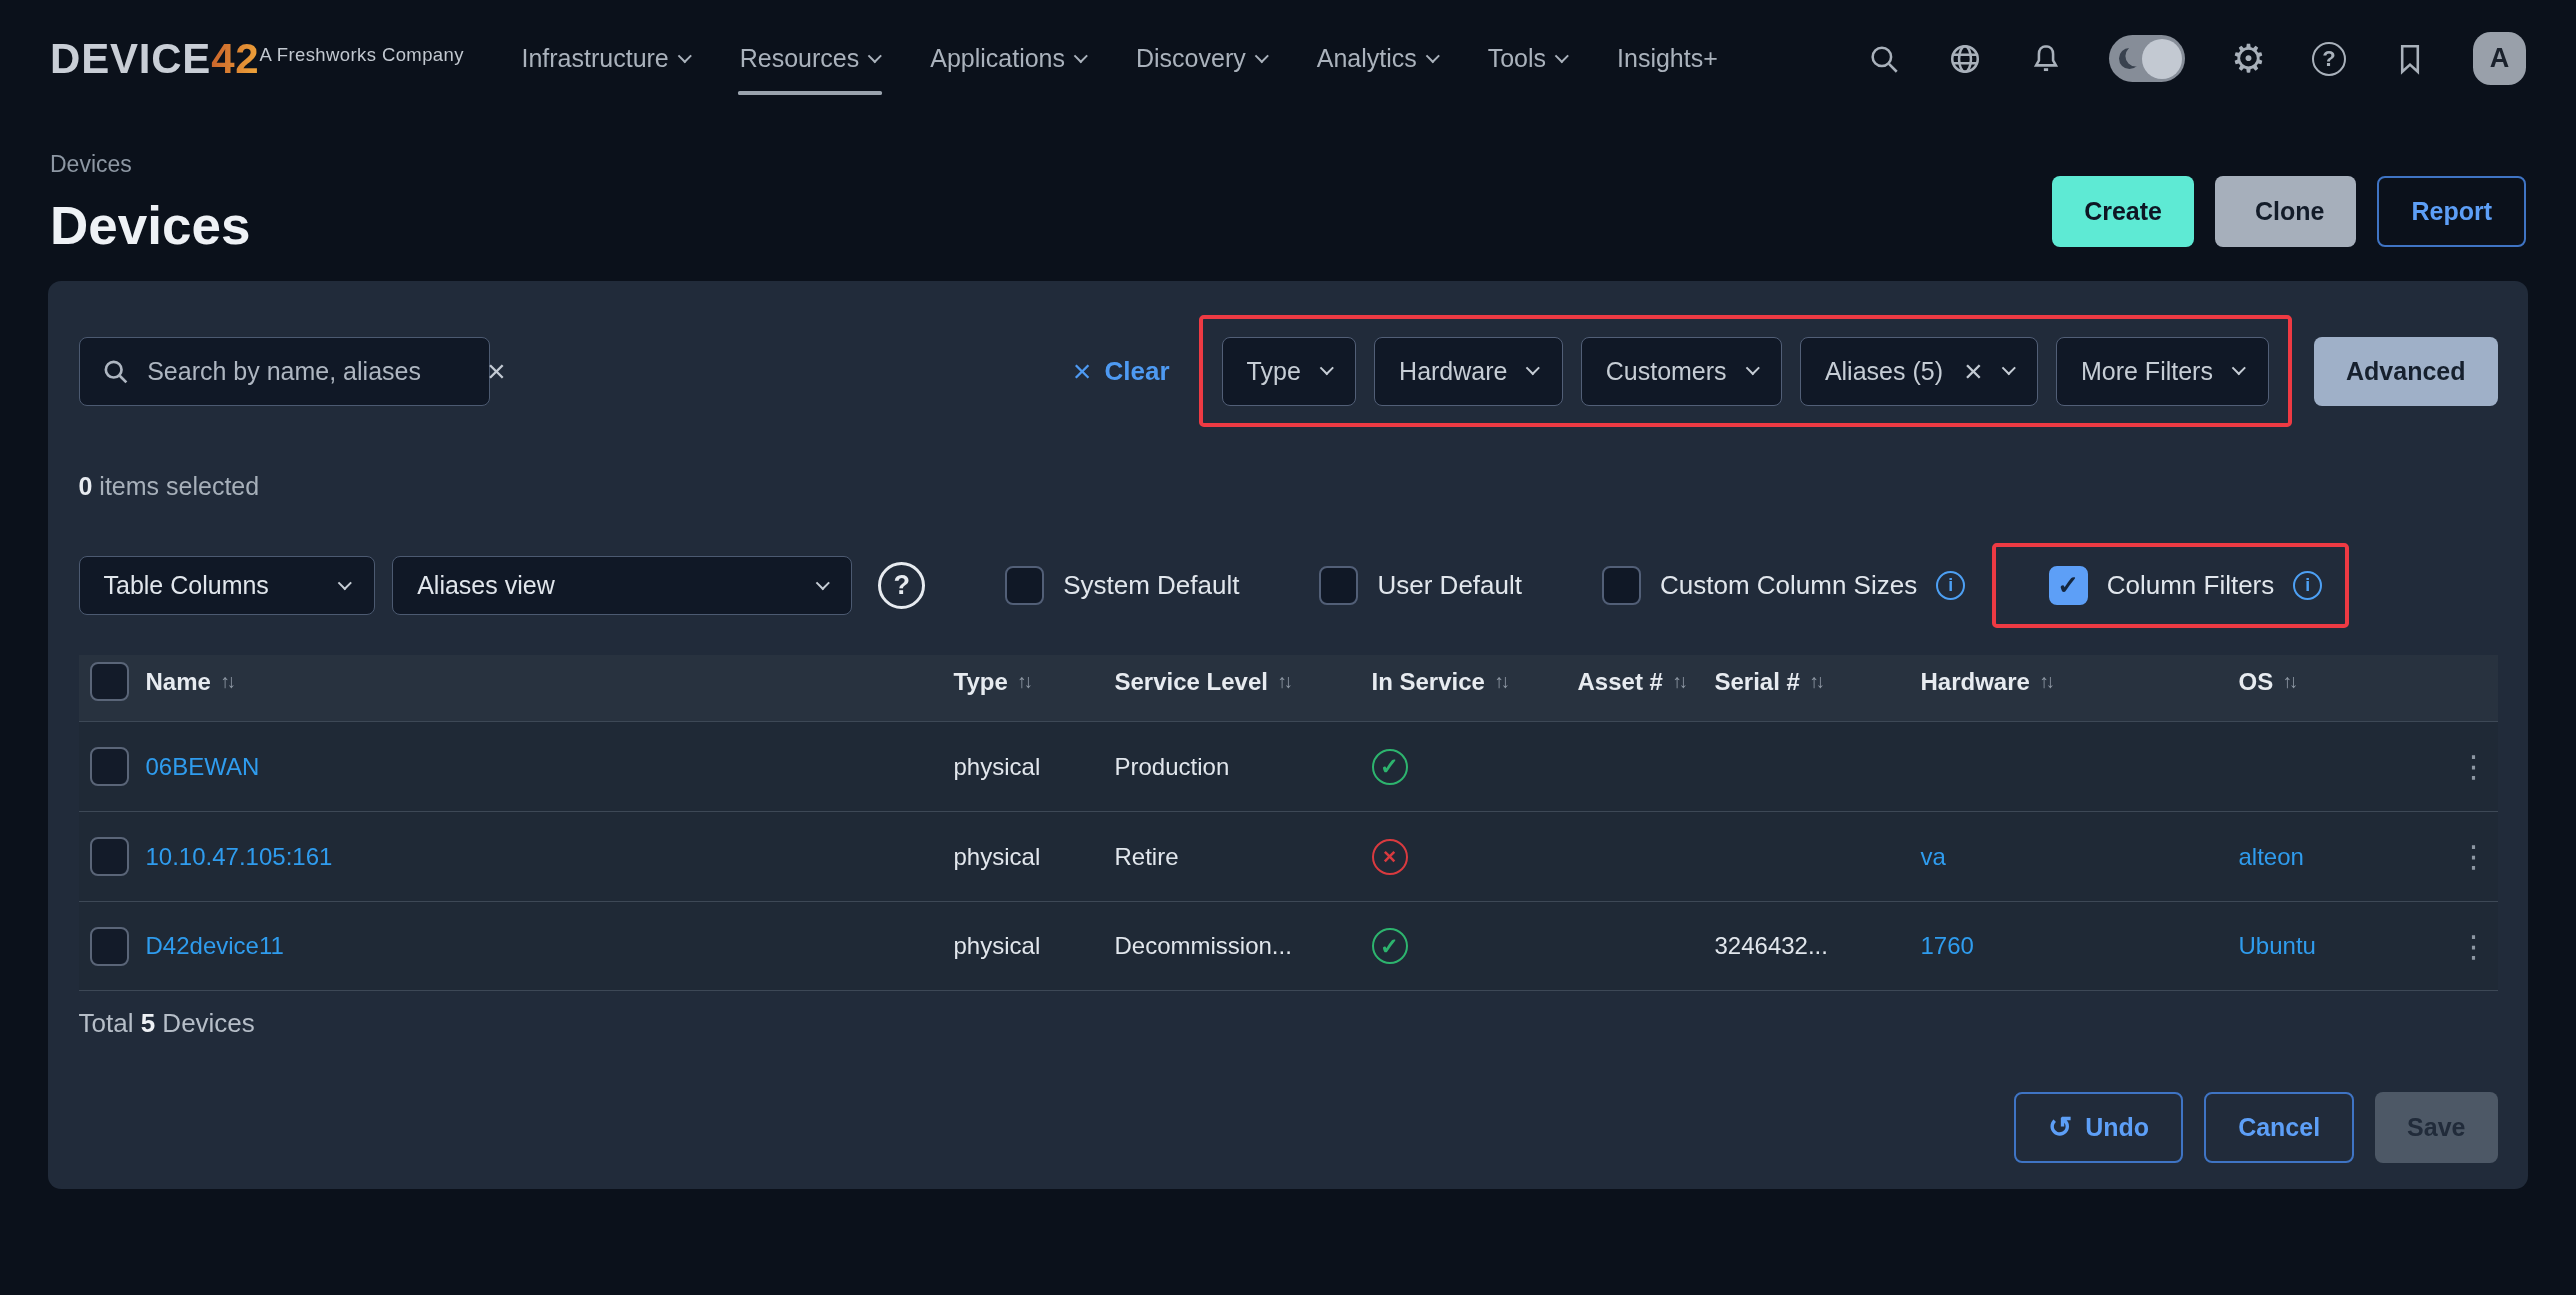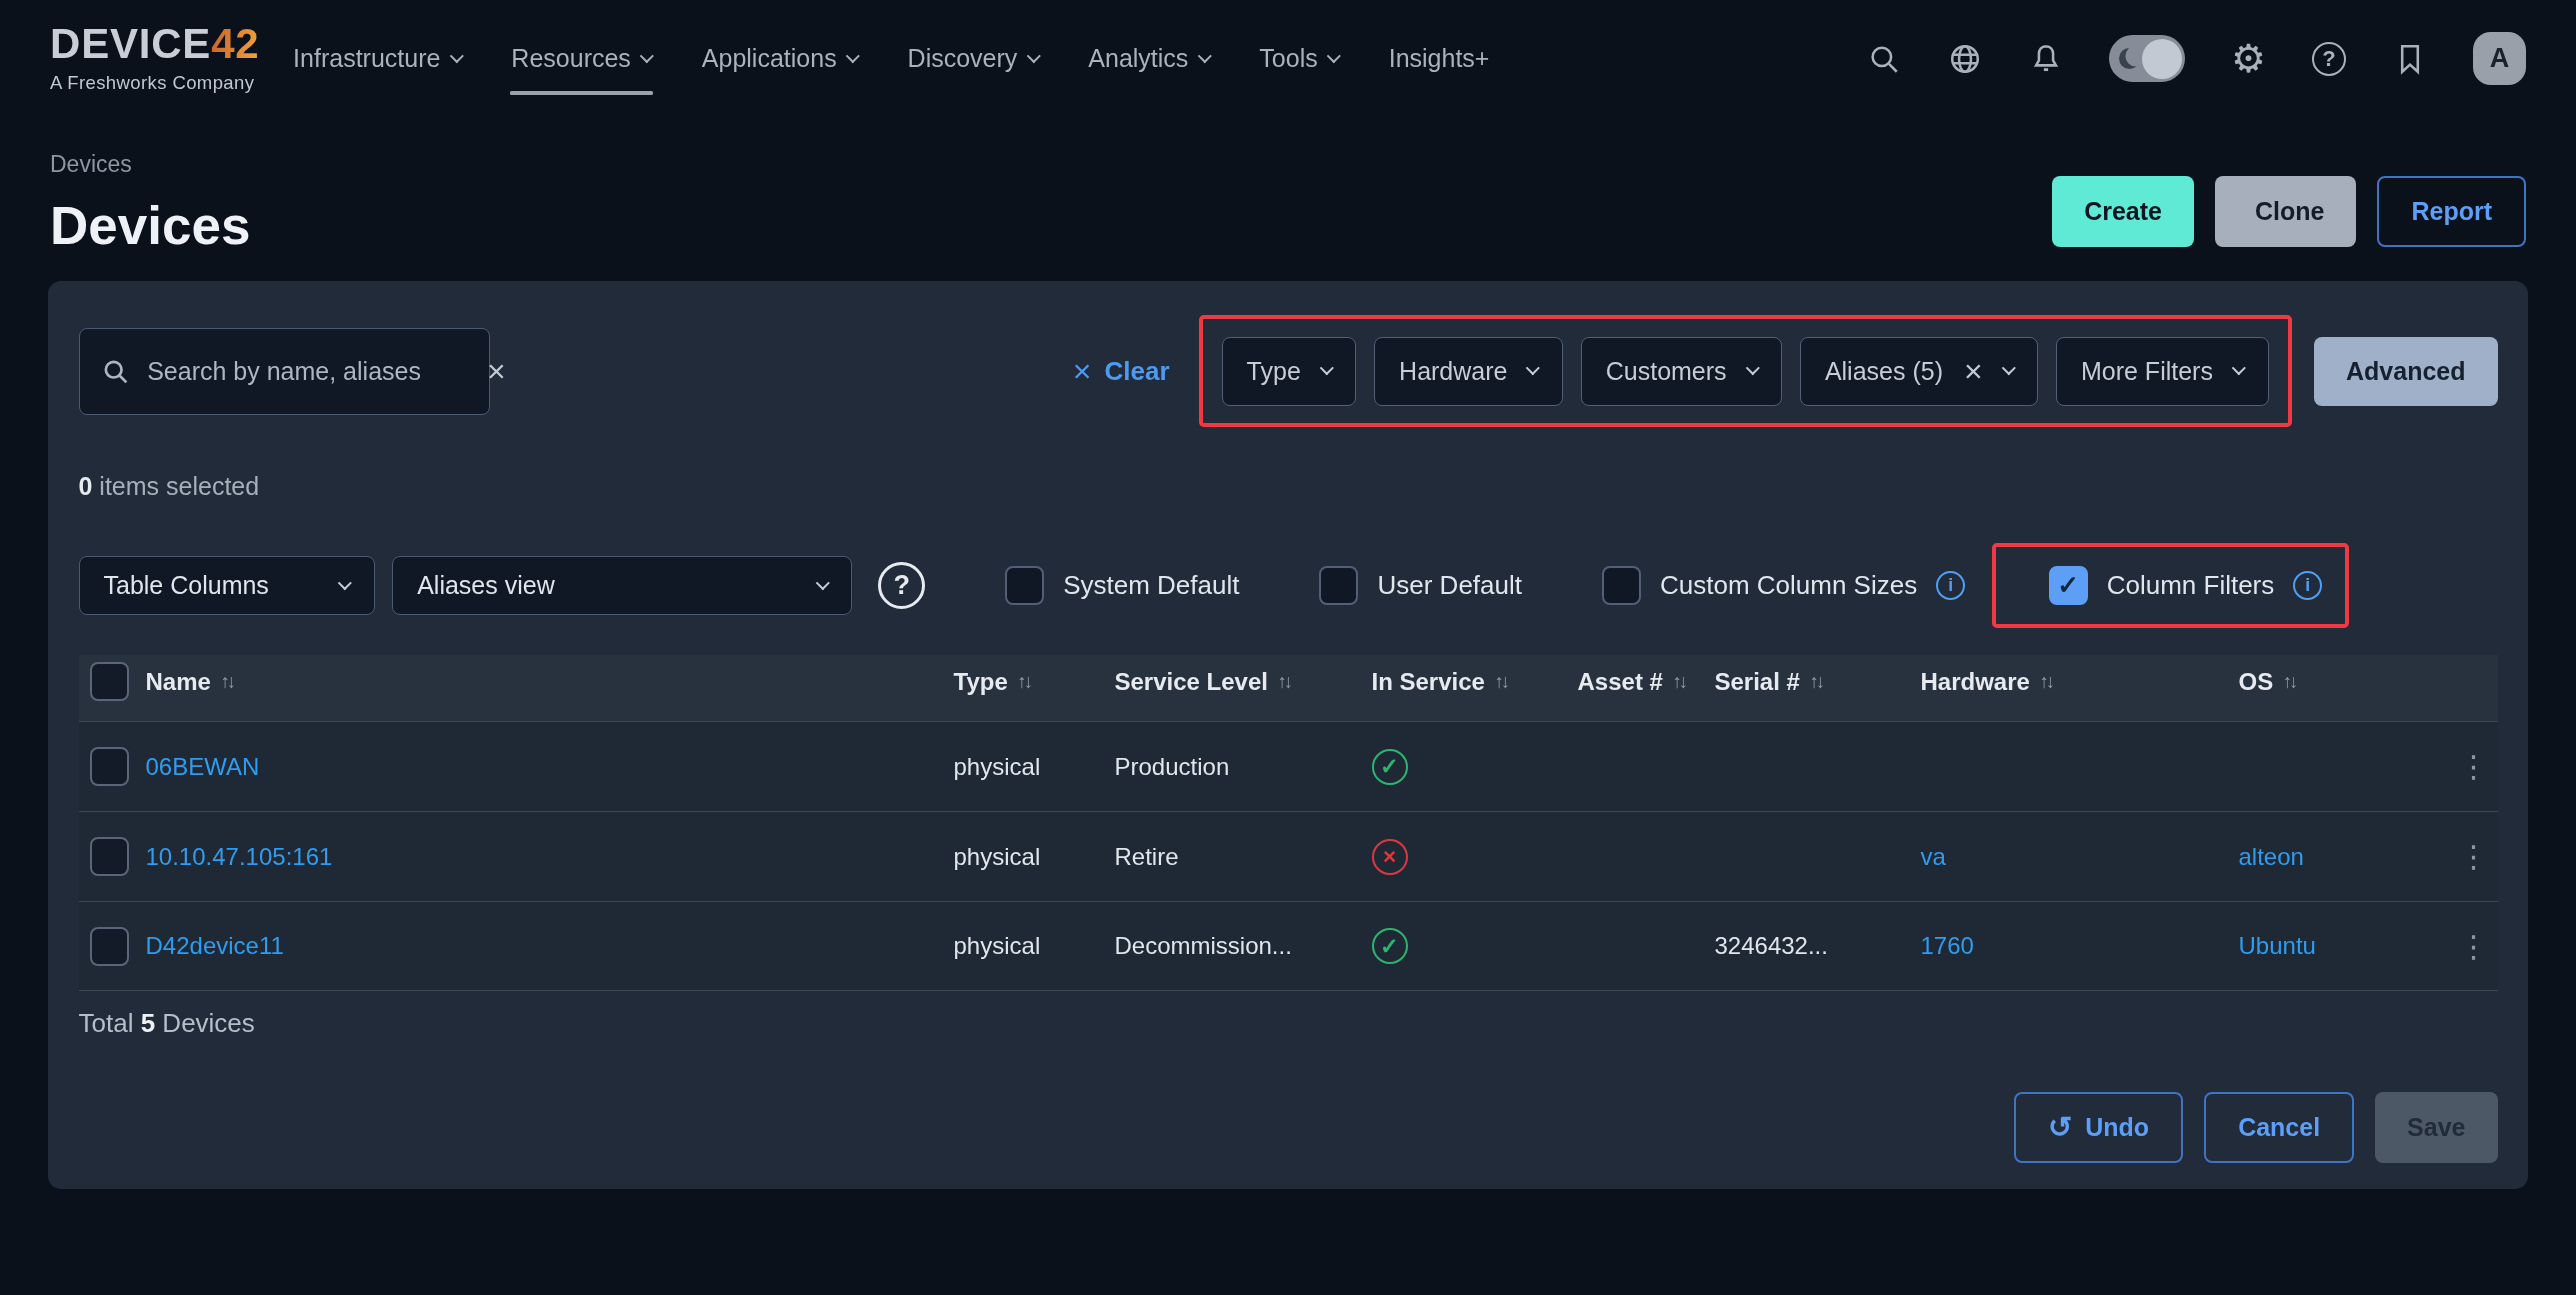--- a/index.html
+++ b/index.html
@@ -1,20 +1,20 @@
 <!DOCTYPE html>
 <html style="font-size:13px"><head>
 <meta charset="utf-8">
 <style>
   * { margin:0; padding:0; box-sizing:border-box; }
   html,body { width:2576px; height:1295px; background:#0b111b; font-family:"Liberation Sans", sans-serif; color:#e7ebf0; overflow:hidden; }
 
   
   .topbar { display:flex; align-items:center; height:117px; padding:0 50px; background:#0b111b; }
-  .logo { display:flex; flex-direction:column; margin-right:32px; }
+  .logo { display:flex; flex-direction:row; margin-right:56px; }
   .logo-line { font-size:42px; font-weight:700; letter-spacing:0.8px; line-height:1; }
   .logo-main { color:#c9ced6; }
   .logo-accent { background:linear-gradient(100deg,#c75f2a,#f2a93b); -webkit-background-clip:text; background-clip:text; color:transparent; }
   .logo-tag { font-size:18.5px; color:#c2c8d0; margin-top:6.4px; letter-spacing:0.4px; }
   .nav { display:flex; align-items:center; gap:47px; }
   .nav-item { display:flex; align-items:center; gap:11.2px; font-size:25px; color:#aab2bc; cursor:pointer; padding:11.2px 1.6px; position:relative; }
   .nav-item.active { }
   .nav-item.active::after { content:""; position:absolute; left:0; right:0; bottom:-11.2px; height:4px; background:#9aa3ad; border-radius:1.6px; }
   .chev { width:9.6px; height:9.6px; border-right:2.4px solid #aab2bc; border-bottom:2.4px solid #aab2bc; transform:rotate(45deg); margin-top:-6.4px; }
   .top-icons { margin-left:auto; display:flex; align-items:center; gap:46px; }
@@ -34,21 +34,21 @@
   .head-buttons { margin-left:auto; display:flex; gap:21px; margin-bottom:4.8px; }
   .btn { font-size:25px; font-weight:700; border-radius:8px; height:71px; padding:0 32px; display:flex; align-items:center; justify-content:center; cursor:pointer; border:none; }
   .btn-primary { background:#5eead4; color:#0e1624; }
   .btn-gray { background:#a6afbb; color:#131c29;padding-left:40px; }
   .btn-outline { background:transparent; border:2.4px solid #3f74c4; color:#5d9ff7; }
 
   
   .panel { margin:0 48px; background:#212b3a; border-radius:13px; padding:34px 30.5px 26px; }
 
   .filter-row { display:flex; align-items:center; }
-  .search-box { width:411px; height:87px; background:#101826; border:1.6px solid #4c5a71; border-radius:8px; display:flex; align-items:center; padding:0 21px; gap:17.7px; }
+  .search-box { width:411px; height:69px; background:#101826; border:1.6px solid #4c5a71; border-radius:8px; display:flex; align-items:center; padding:0 21px; gap:17.7px; }
   .search-box svg { width:29px; height:29px; stroke:#aeb6c1; fill:none; stroke-width:2.2; flex:none; }
   .search-input { flex:1; background:transparent; border:none; outline:none; color:#bcc4cd; font-size:25px; font-family:inherit; }
   .search-input::placeholder { color:#aeb6c1; }
   .x-glyph { font-size:32px; color:#c3cad3; line-height:1; cursor:pointer; }
   .clear-btn { margin-left:auto; display:flex; align-items:center; gap:13px; color:#4e9af2; font-size:26px; font-weight:700; cursor:pointer; }
   .clear-x { font-size:32px; font-weight:400; line-height:1; }
   .chip-group { display:flex; align-items:center; gap:17.7px; margin-left:29px; border:4px solid #ee3a43; border-radius:4.8px; padding:17.7px 19px; }
   .chip { height:69px; background:#101826; border:1.6px solid #525f77; border-radius:8px; display:flex; align-items:center; gap:21px; padding:0 24px; font-size:25px; color:#c6cdd5; cursor:pointer; }
   .chip .chev { border-color:#c6cdd5; }
   .adv-btn { margin-left:22.5px; height:69px; }

